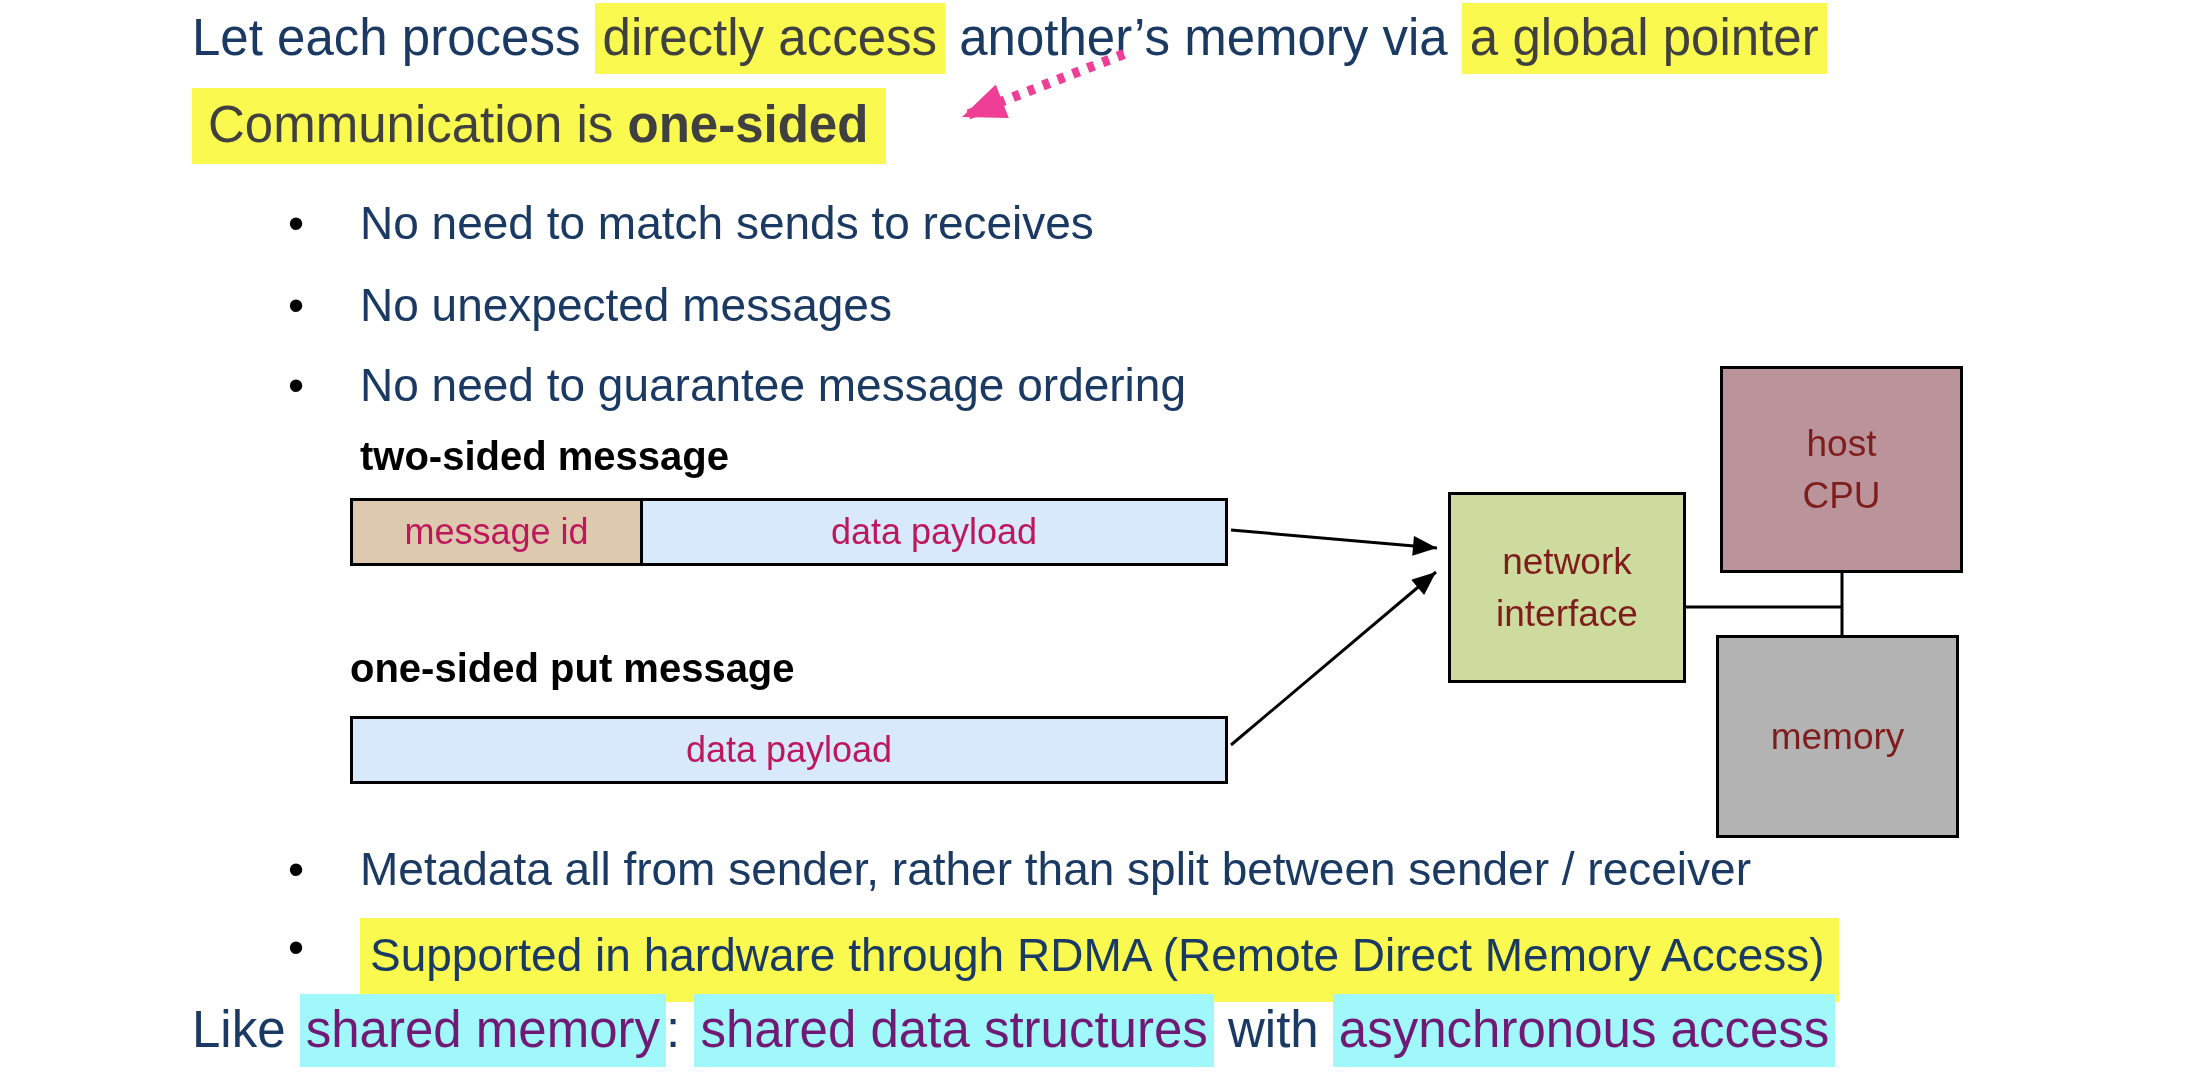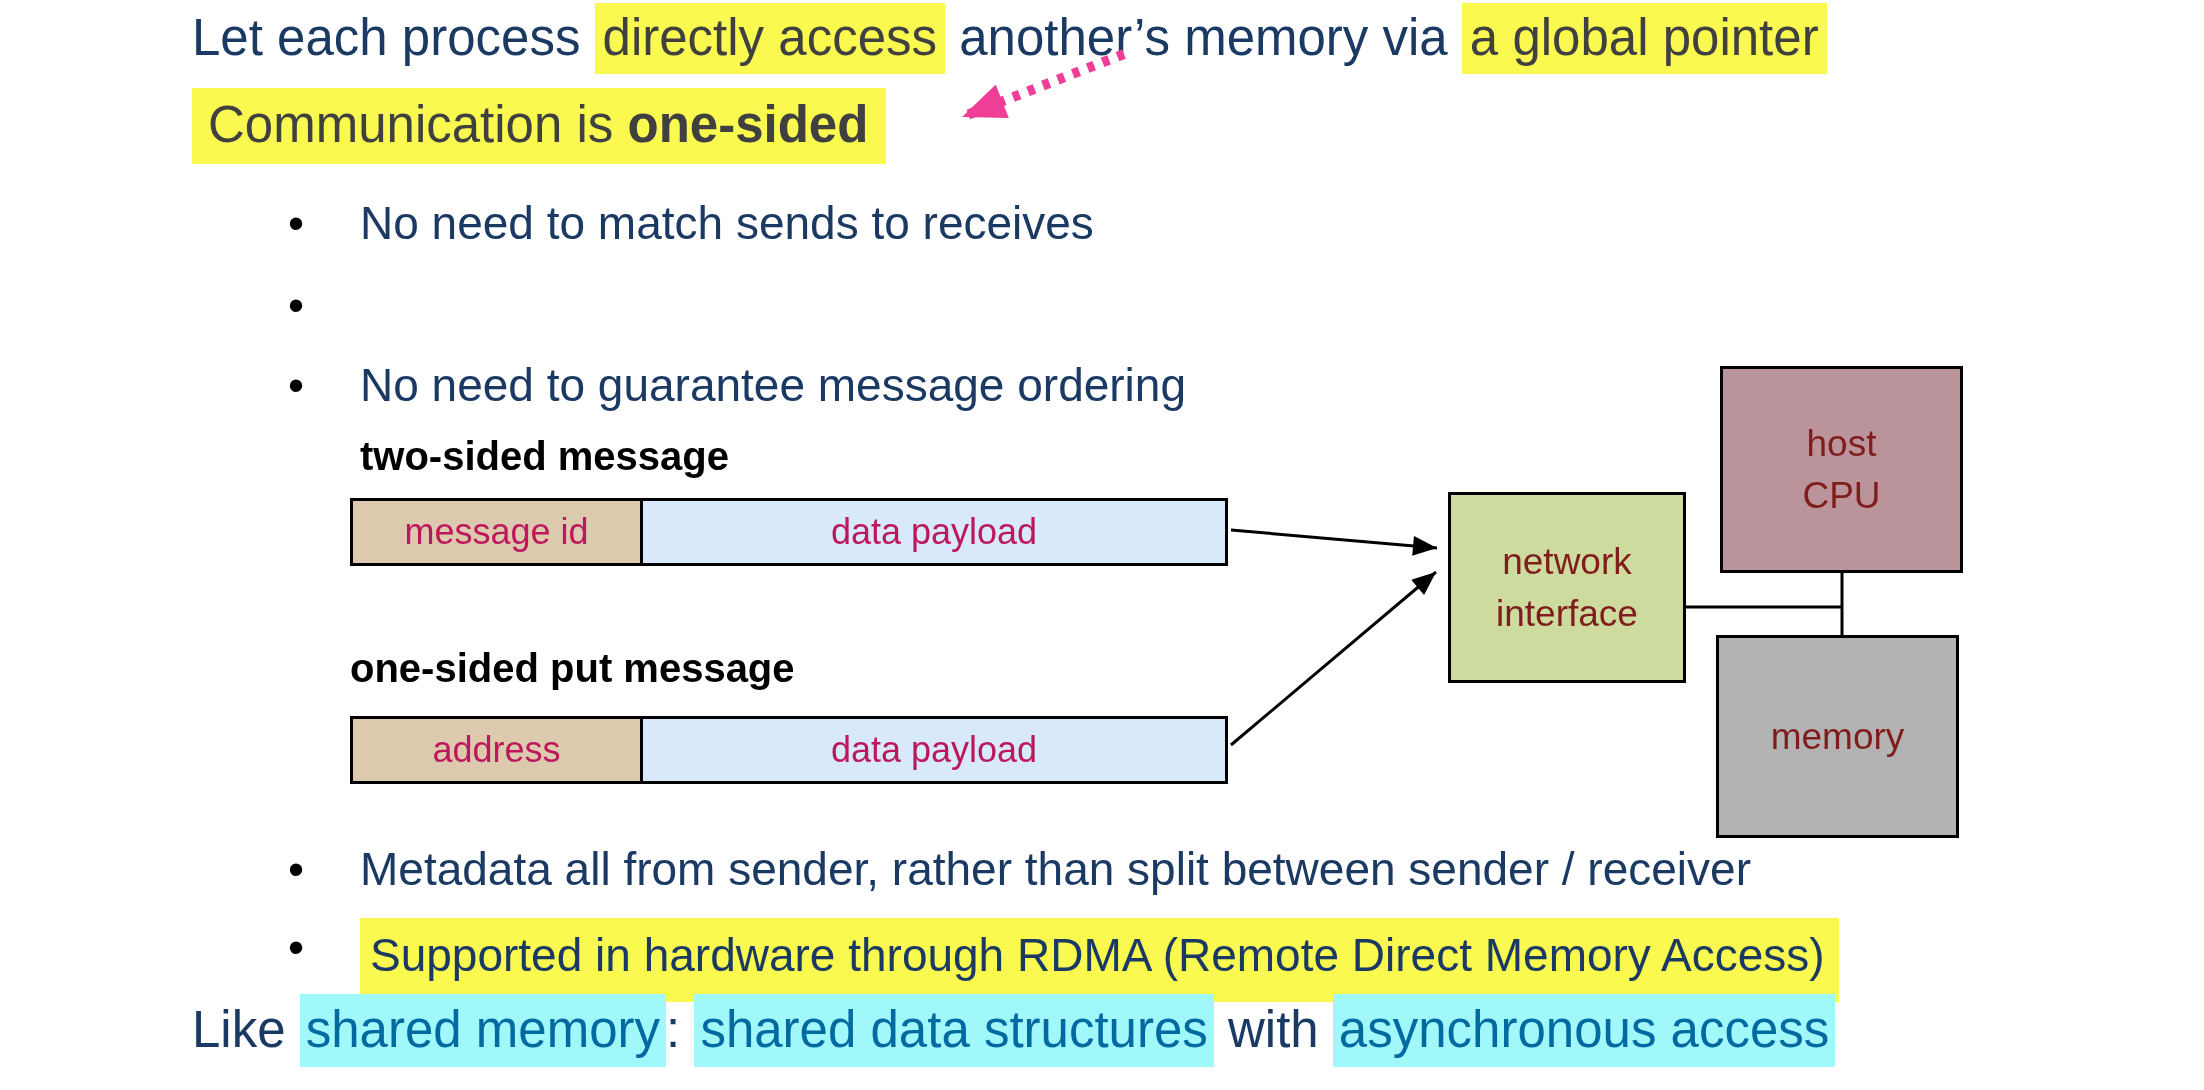--- a/index.html
+++ b/index.html
@@ -9,21 +9,21 @@
     background:#ffffff;
     overflow:hidden;
     font-family:"Liberation Sans", sans-serif;
     color:#1b3a63;
   }
   .abs { position:absolute; }
 
   
   .bigline { font-size:51px; line-height:64px; white-space:nowrap; color:#1b3a63; }
   .hl-y { background:#f9f94f; color:#404040; }
-  .hl-c { background:#a0f8fb; color:#0369a1; }
+  .hl-c { background:#a0f8fb; color:#701a75; }
   .bigline .hl-y { padding:6px 8px 8px 8px; }
   .bigline .hl-c { padding:7px 6px 9px 6px; }
 
   .subheading {
     left:192px; top:88px;
     font-size:51px; line-height:56px;
     padding:9px 18px 11px 16px;
     white-space:nowrap;
     display:inline-block;
   }
@@ -71,35 +71,35 @@
   <div class="abs bigline" style="left:192px; top:6px;"><span>Let each process </span><span class="hl-y">directly access</span><span> another’s memory via </span><span class="hl-y">a global pointer</span></div>
 
   <div class="abs subheading hl-y"><span>Communication is </span><span class="b">one-sided</span></div>
 
   <div class="abs bullet-row" style="top:194px;">
     <span class="bullet-dot">•</span>
     <span class="bullet-text">No need to match sends to receives</span>
   </div>
   <div class="abs bullet-row" style="top:276px;">
     <span class="bullet-dot">•</span>
+    <span class="bullet-text">No unexpected messages</span>
   </div>
   <div class="abs bullet-row" style="top:356px;">
     <span class="bullet-dot">•</span>
     <span class="bullet-text">No need to guarantee message ordering</span>
   </div>
 
   <div class="abs section-label" style="left:360px; top:434px;">two-sided message</div>
   <div class="abs msg-bar" style="left:350px; top:498px;">
     <div class="msg-cell cell-head">message id</div>
     <div class="msg-cell cell-pay">data payload</div>
   </div>
 
   <div class="abs section-label" style="left:350px; top:646px;">one-sided put message</div>
   <div class="abs msg-bar" style="left:350px; top:716px;">
-    <div class="msg-cell cell-head">address</div>
     <div class="msg-cell cell-pay">data payload</div>
   </div>
 
   <div class="abs hw-box ni-box">
     <span>network</span>
     <span>interface</span>
   </div>
   <div class="abs hw-box cpu-box">
     <span>host</span>
     <span>CPU</span>

